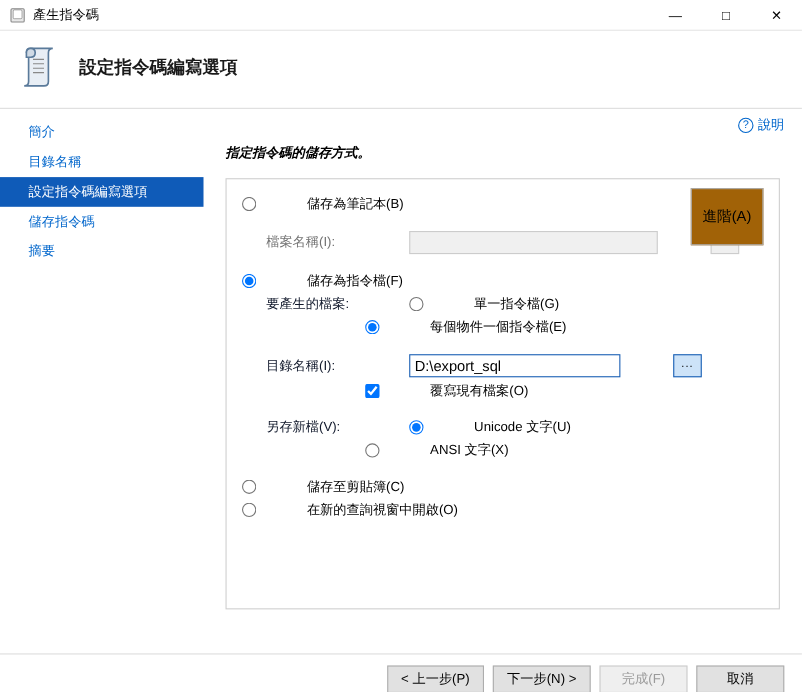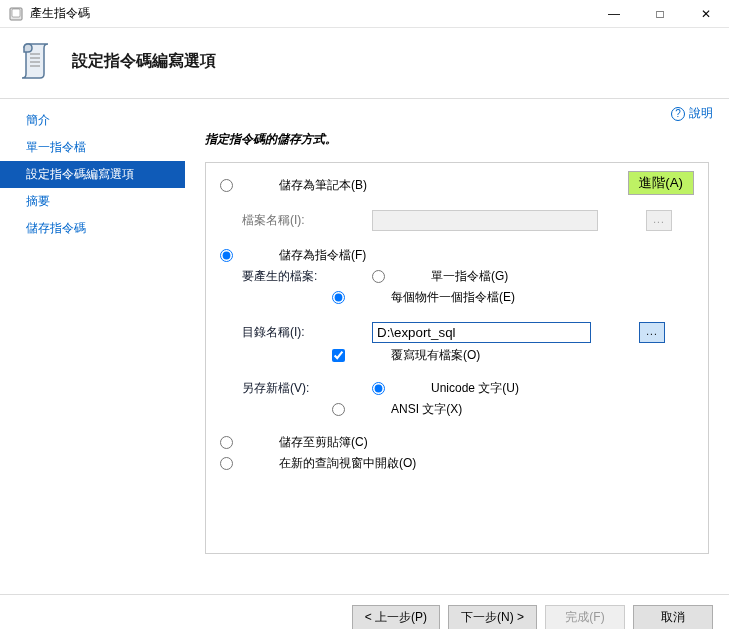--- a/index.html
+++ b/index.html
@@ -28,25 +28,25 @@
 
 .panel { border: 1px solid #cfcfcf; padding: 10px 14px 14px 14px; margin-left: 12px; margin-right: 4px; height: 392px; position: relative; }
 
 .opt-row { display: flex; align-items: center; margin: 4px 0; gap: 40px; }
 .opt-row.indent1 { margin-left: 22px; }
 .opt-row.indent2 { margin-left: 112px; }
 .opt-row .label { width: 90px; color: #0f172a; }
 .opt-row .label.disabled { color: #737373; }
 .opt-row input[type=radio], .opt-row input[type=checkbox] { margin-right: 6px; }
 
-.adv-btn { position: absolute; top: 8px; right: 14px; padding: 2px 10px; border: 1px solid #adadad; background: #bef264; cursor: pointer; }
+.adv-btn { position: absolute; top: 8px; right: 14px; padding: 16px 10px; border: 1px solid #adadad; background: #a16207; cursor: pointer; }
 
 .text-input { border: 1px solid #999; padding: 2px 4px; background: #fff; height: 21px; }
 .text-input.disabled { background: #f0f0f0; border-color: #ccc; color: #999; }
-.text-input.path { width: 219px; border-color: #1a5fb4; }
+.text-input.path { width: 192px; border-color: #1a5fb4; }
 .filename-input { width: 226px; }
 
 .ellipsis-btn { width: 26px; height: 21px; border: 1px solid #adadad; background: #e1e1e1; margin-left: 8px; cursor: pointer; text-align: center; line-height: 17px; font-size: 10px; letter-spacing: 1px; }
 .ellipsis-btn.disabled { color: #999; background: #efefef; border-color: #ccc; cursor: default; }
 .ellipsis-btn.browse { border-color: #1a5fb4; background: #cde3f8; }
 
 .footer { border-top: 1px solid #ddd; padding: 10px 16px; display: flex; justify-content: flex-end; gap: 8px; }
 .footer .btn { padding: 3px 12px; border: 1px solid #adadad; background: #e1e1e1; cursor: pointer; min-width: 80px; text-align: center; }
 .footer .btn.disabled { color: #9a9a9a; background: #efefef; border-color: #ccc; cursor: default; }
 
@@ -86,24 +86,24 @@
       <line x1="14" y1="22" x2="24" y2="22" stroke="#888" stroke-width="1"></line>
       <line x1="14" y1="26" x2="24" y2="26" stroke="#888" stroke-width="1"></line>
     </svg>
   </span>
   <div class="heading">設定指令碼編寫選項</div>
 </div>
 
 <div class="body">
   <div class="sidebar">
     <div class="nav-item"><span>簡介</span></div>
-    <div class="nav-item"><span>單一指令檔</span></div>
+    <div class="nav-item"><span>目錄名稱</span></div>
     <div class="nav-item selected"><span>設定指令碼編寫選項</span></div>
+    <div class="nav-item"><span>儲存指令碼</span></div>
     <div class="nav-item"><span>摘要</span></div>
-    <div class="nav-item"><span>儲存指令碼</span></div>
   </div>
 
   <div class="content">
     <div class="help-link">
       <span class="help-icon">?</span>
       <span>說明</span>
     </div>
 
     <div class="section-title">指定指令碼的儲存方式。</div>
 

